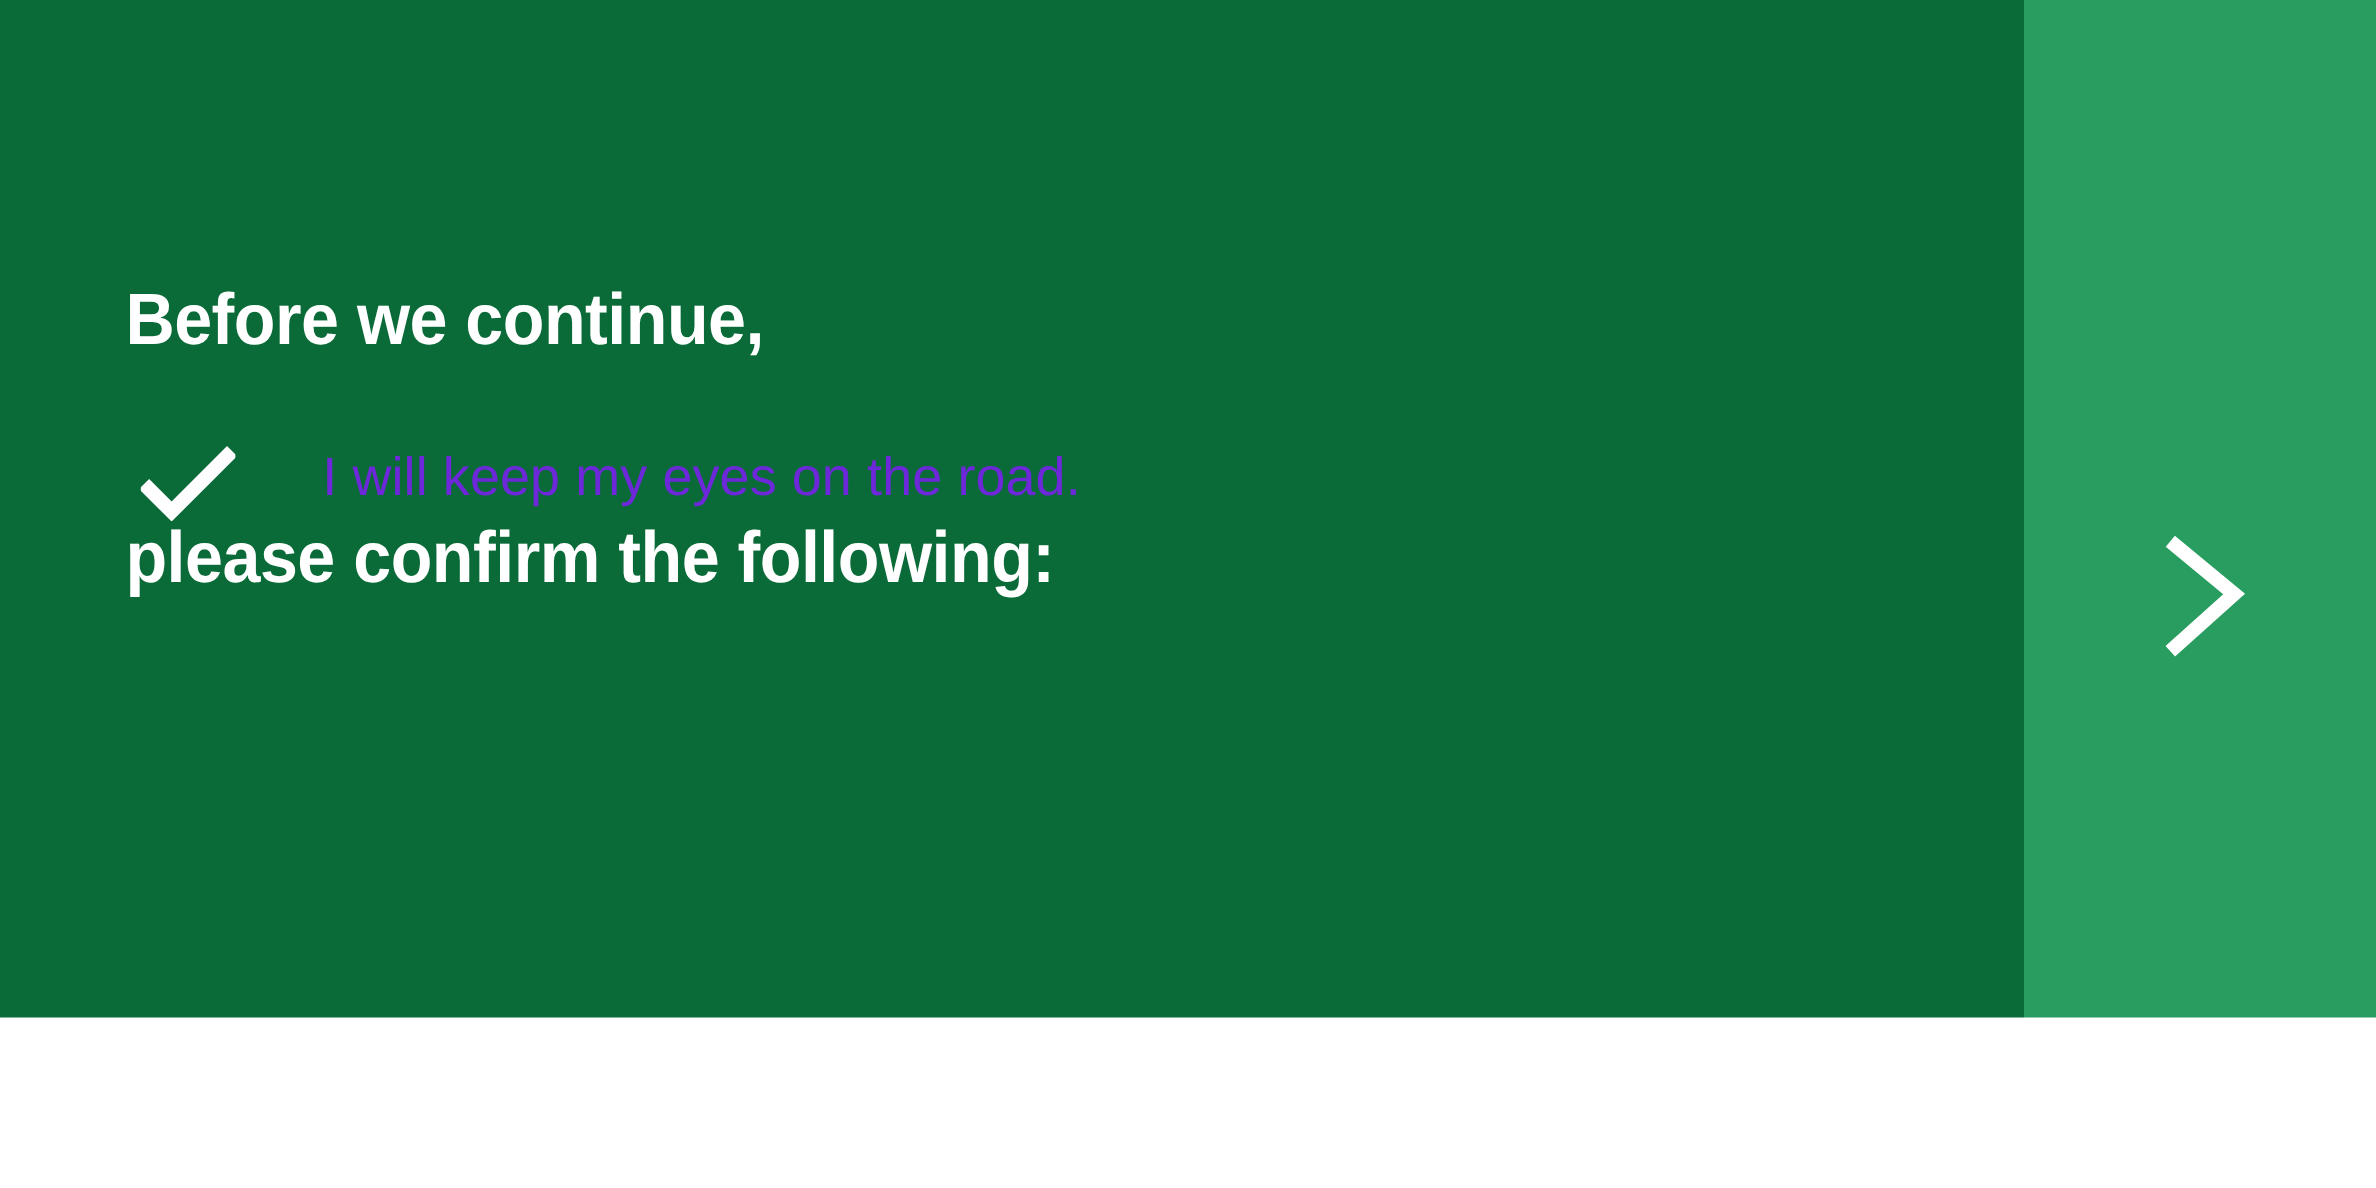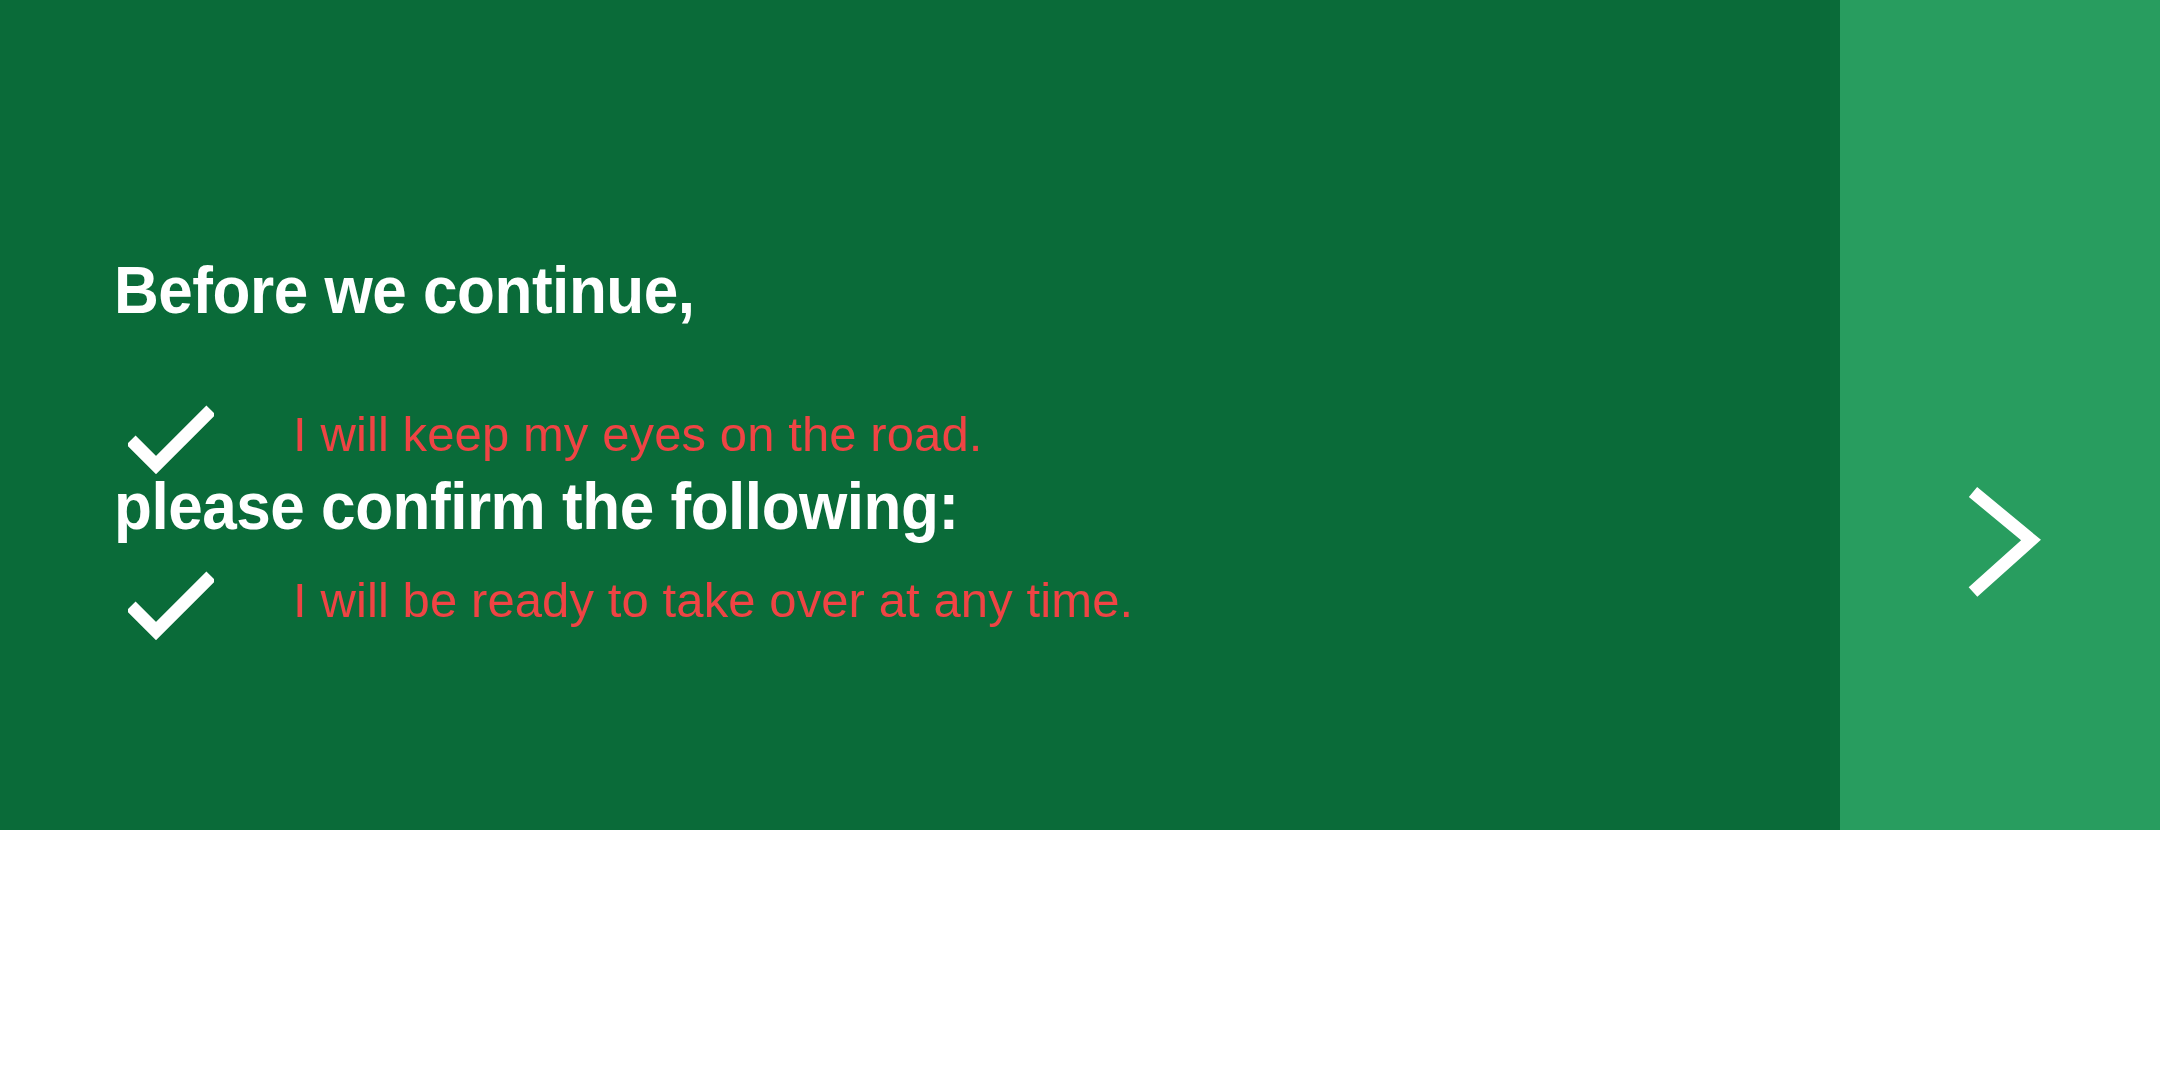--- a/index.html
+++ b/index.html
@@ -8,21 +8,21 @@
     background: #ffffff;
   }
   body {
     font-family: "Liberation Sans", sans-serif;
     -webkit-font-smoothing: antialiased;
   }
 
   #screen {
     position: relative;
     width: 2160px;
-    height: 830px;
+    height: 925px;
     overflow: hidden;
   }
 
   
   .panel-left {
     position: absolute;
     left: 0;
     top: 0;
     width: 1840px;
     height: 1080px;
@@ -78,21 +78,21 @@
   }
   .check-icon svg {
     display: block;
     width: 86px;
     height: 70px;
   }
   .check-label {
     position: absolute;
     left: 179px;
     top: 6px;
-    color: #ef4444;
+    color: #6d28d9;
     font-family: "Liberation Sans", sans-serif;
     font-weight: normal;
     font-size: 49px;
     line-height: 76px;
     letter-spacing: 0.1px;
     white-space: pre;
   }
 
   
   .next-chevron {
@@ -126,28 +126,20 @@
 
     <div class="check-row">
       <span class="check-icon">
         <svg viewBox="0 0 86 70" xmlns="http://www.w3.org/2000/svg">
           <polyline points="3,36 28,61 83,6" fill="none" stroke="#ffffff" stroke-width="13" stroke-linecap="butt" stroke-linejoin="miter"></polyline>
         </svg>
       </span>
       <span class="check-label">I will keep my eyes on the road.</span>
     </div>
 
-    <div class="check-row">
-      <span class="check-icon">
-        <svg viewBox="0 0 86 70" xmlns="http://www.w3.org/2000/svg">
-          <polyline points="3,36 28,61 83,6" fill="none" stroke="#ffffff" stroke-width="13" stroke-linecap="butt" stroke-linejoin="miter"></polyline>
-        </svg>
-      </span>
-      <span class="check-label">I will be ready to take over at any time.</span>
-    </div>
 
 
   </div>
 
   <span class="next-chevron">
     <svg viewBox="0 0 100 140" xmlns="http://www.w3.org/2000/svg">
       <polyline points="18,22 76,70 18,122" fill="none" stroke="#ffffff" stroke-width="13" stroke-linecap="butt" stroke-linejoin="miter"></polyline>
     </svg>
   </span>
 

